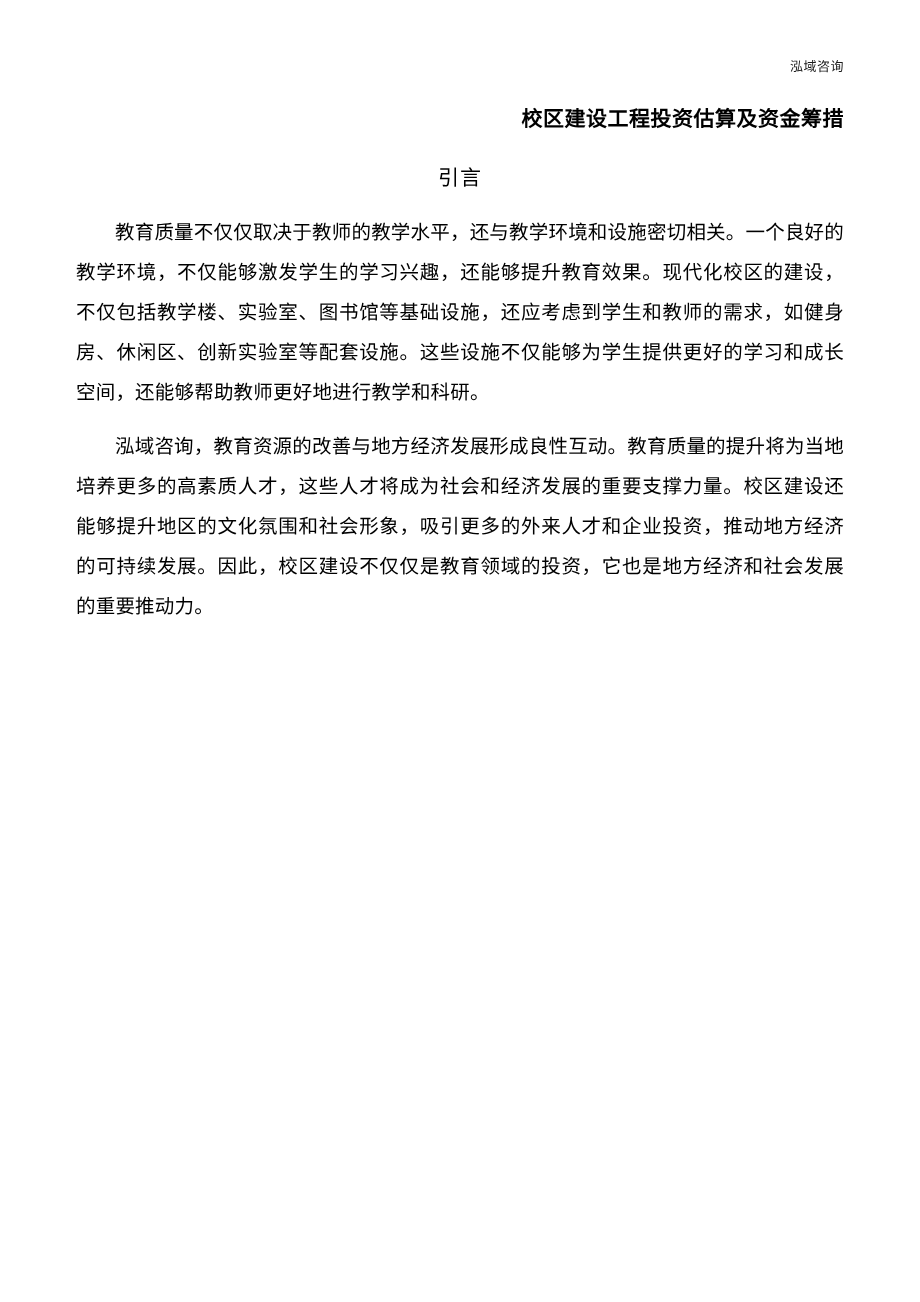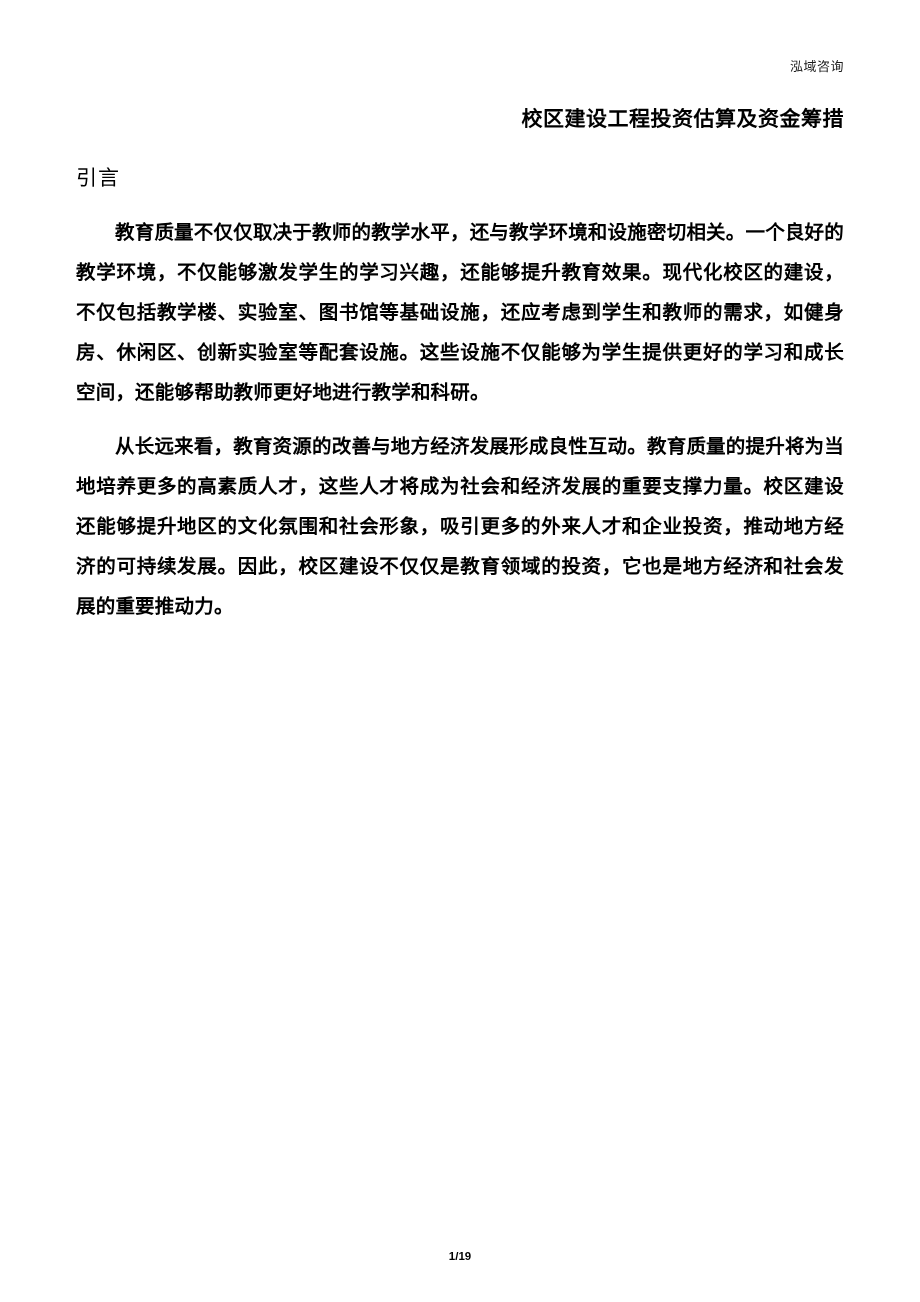--- a/index.html
+++ b/index.html
@@ -43,32 +43,32 @@
     font-weight: bold;
     text-align: right;
     letter-spacing: 0.5px;
     margin: 0 0 28px 0;
     line-height: 1.4;
   }
   .section-title {
     font-family: Liberation Mono, monospace;
     font-size: 21px;
     font-weight: normal;
+    text-align: center;
     margin: 0 0 22px 0;
     letter-spacing: 1px;
   }
   p.para {
     font-size: 19.5px;
     line-height: 2.05;
     text-align: justify;
     text-justify: inter-ideograph;
     margin: 0 0 14px 0;
     text-indent: 2em;
     letter-spacing: 0.2px;
-    font-weight: bold;
   }
   .footer {
     position: absolute;
     bottom: 40px;
     left: 0;
     width: 920px;
     text-align: center;
     font-family: "Liberation Sans", "DejaVu Sans", sans-serif;
     font-size: 11.5px;
     font-weight: bold;
@@ -81,20 +81,17 @@
 
 <div class="page">
 
   <div class="header">泓域咨询</div>
 
   <div class="content">
     <h1 class="doc-title">校区建设工程投资估算及资金筹措</h1>
     <h2 class="section-title">引言</h2>
 
     <p class="para">教育质量不仅仅取决于教师的教学水平，还与教学环境和设施密切相关。一个良好的教学环境，不仅能够激发学生的学习兴趣，还能够提升教育效果。现代化校区的建设，不仅包括教学楼、实验室、图书馆等基础设施，还应考虑到学生和教师的需求，如健身房、休闲区、创新实验室等配套设施。这些设施不仅能够为学生提供更好的学习和成长空间，还能够帮助教师更好地进行教学和科研。</p>
-    <p class="para">从长远来看，教育资源的改善与地方经济发展形成良性互动。教育质量的提升将为当地培养更多的高素质人才，这些人才将成为社会和经济发展的重要支撑力量。校区建设还能够提升地区的文化氛围和社会形象，吸引更多的外来人才和企业投资，推动地方经济的可持续发展。因此，校区建设不仅仅是教育领域的投资，它也是地方经济和社会发展的重要推动力。</p>
+    <p class="para">泓域咨询，教育资源的改善与地方经济发展形成良性互动。教育质量的提升将为当地培养更多的高素质人才，这些人才将成为社会和经济发展的重要支撑力量。校区建设还能够提升地区的文化氛围和社会形象，吸引更多的外来人才和企业投资，推动地方经济的可持续发展。因此，校区建设不仅仅是教育领域的投资，它也是地方经济和社会发展的重要推动力。</p>
   </div>
 
-  <div class="footer">
-    <span>1</span><span class="sep">/</span><span>19</span>
-  </div>
 
 </div>
 
 </body></html>

